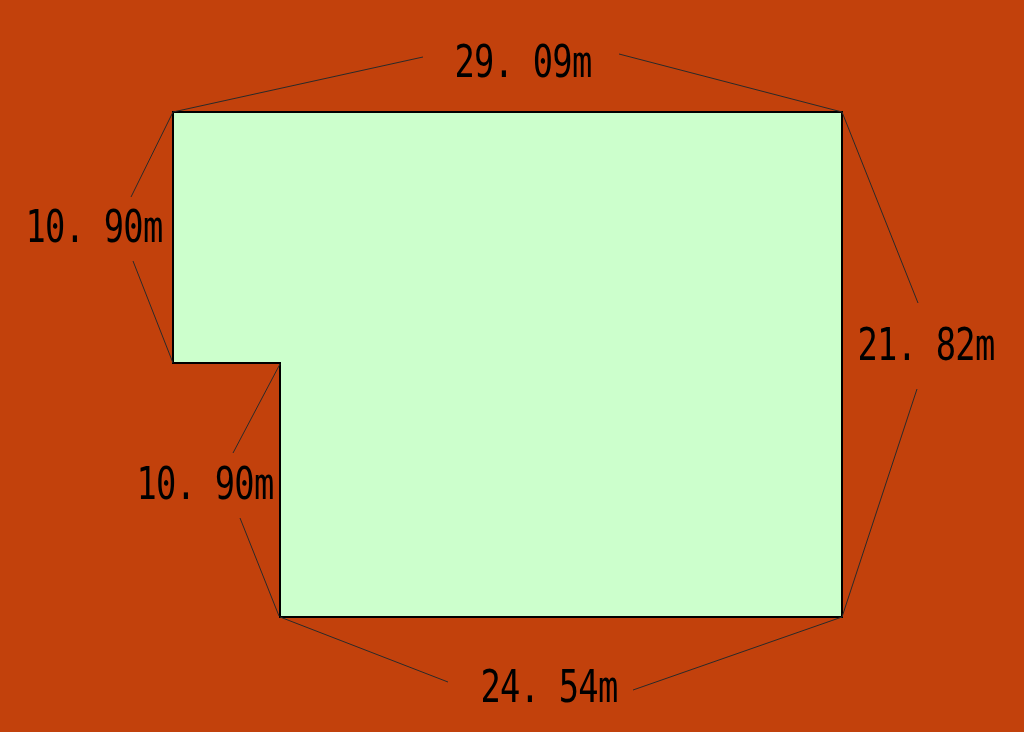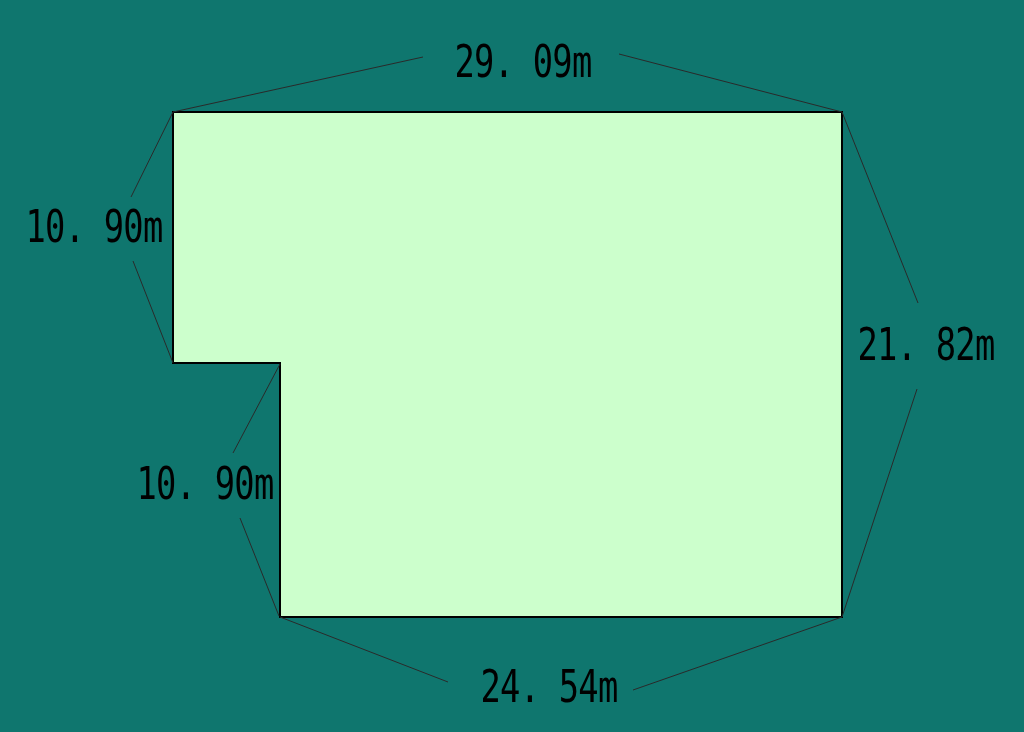--- a/index.html
+++ b/index.html
@@ -5,21 +5,21 @@
   html, body {
     margin: 0;
     padding: 0;
     background: #ffffff;
     font-family: "DejaVu Sans Mono", "Liberation Mono", monospace;
   }
   .stage {
     position: relative;
     width: 1024px;
     height: 732px;
-    background: #0f766e;
+    background: #c2410c;
     overflow: hidden;
   }
   .stage svg {
     position: absolute;
     left: 0;
     top: 0;
   }
   .parcel {
     stroke: #000000;
     stroke-width: 2;

